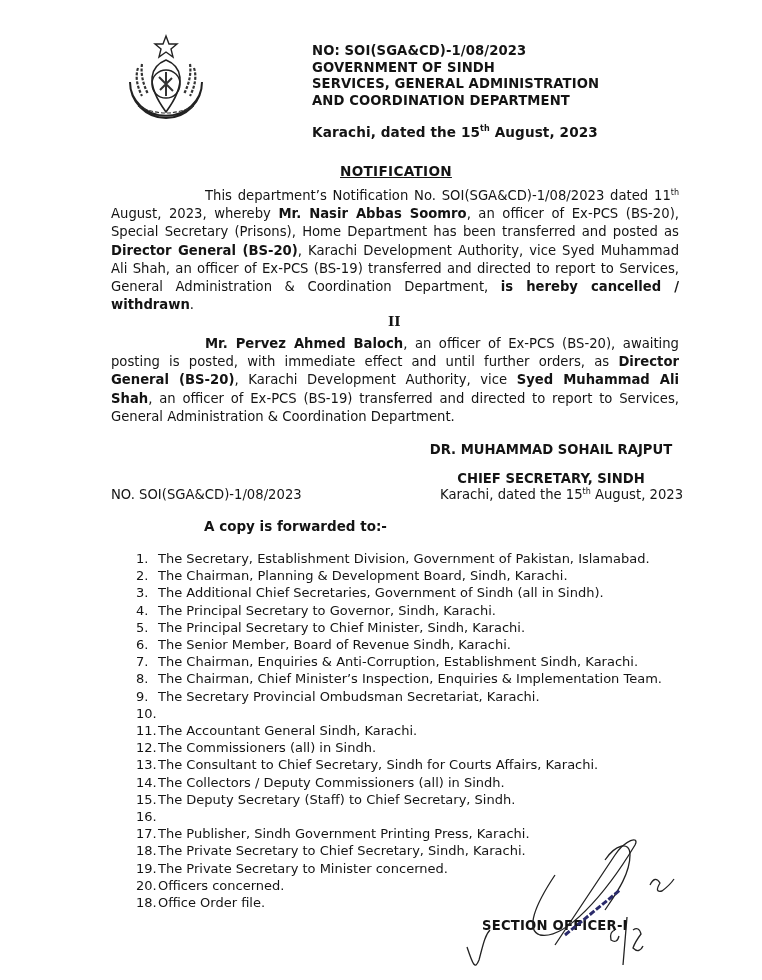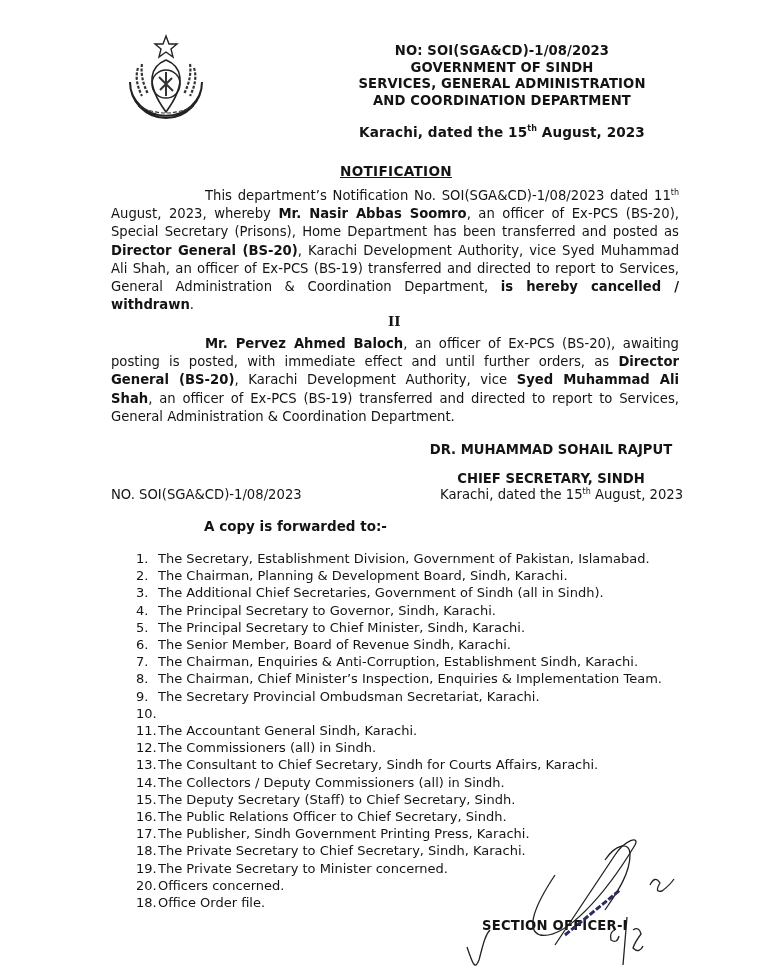--- a/index.html
+++ b/index.html
@@ -2,21 +2,21 @@
 <html><head>
 <meta charset="utf-8">
 <style>
   html, body { margin: 0; padding: 0; background: #ffffff; }
   body {
     width: 762px; height: 980px; position: relative; overflow: hidden;
     font-family: "DejaVu Sans", sans-serif; color: #141414;
   }
   .page { position: absolute; left: 0; top: 0; width: 762px; height: 980px; }
   .emblem { position: absolute; left: 116px; top: 32px; width: 100px; height: 100px; }
-  .hdr { position: absolute; left: 312px; width: 380px; text-align: center; font-weight: bold; font-size: 13.2px; line-height: 18px; letter-spacing: 0.1px; }
+  .hdr { position: absolute; left: 312px; width: 380px; font-weight: bold; font-size: 13.2px; line-height: 18px; letter-spacing: 0.1px; }
   .hdr-no { top: 42px; }
   .hdr-gov { top: 59px; }
   .hdr-svc { top: 75px; }
   .hdr-coord { top: 92px; }
   .hdr-date { top: 123px; font-size: 13.6px; }
   sup { font-size: 8px; vertical-align: super; line-height: 0; }
   .notif-title { position: absolute; left: 340px; top: 163px; font-weight: bold; font-size: 13.6px; text-decoration: underline; letter-spacing: 0.3px; }
   .para { position: absolute; left: 111px; width: 568px; font-size: 13.2px; line-height: 18.2px; text-align: justify; }
   .para b { font-weight: bold; }
   .para1 { top: 187px; }
@@ -128,21 +128,20 @@
     <li>
         <span class="num">14.</span>
         <span>The Collectors / Deputy Commissioners (all) in Sindh.</span>
       </li>
     <li>
         <span class="num">15.</span>
         <span>The Deputy Secretary (Staff) to Chief Secretary, Sindh.</span>
       </li>
     <li>
         <span class="num">16.</span>
-        <span>The Public Relations Officer to Chief Secretary, Sindh.</span>
       </li>
     <li>
         <span class="num">17.</span>
         <span>The Publisher, Sindh Government Printing Press, Karachi.</span>
       </li>
     <li>
         <span class="num">18.</span>
         <span>The Private Secretary to Chief Secretary, Sindh, Karachi.</span>
       </li>
     <li>

